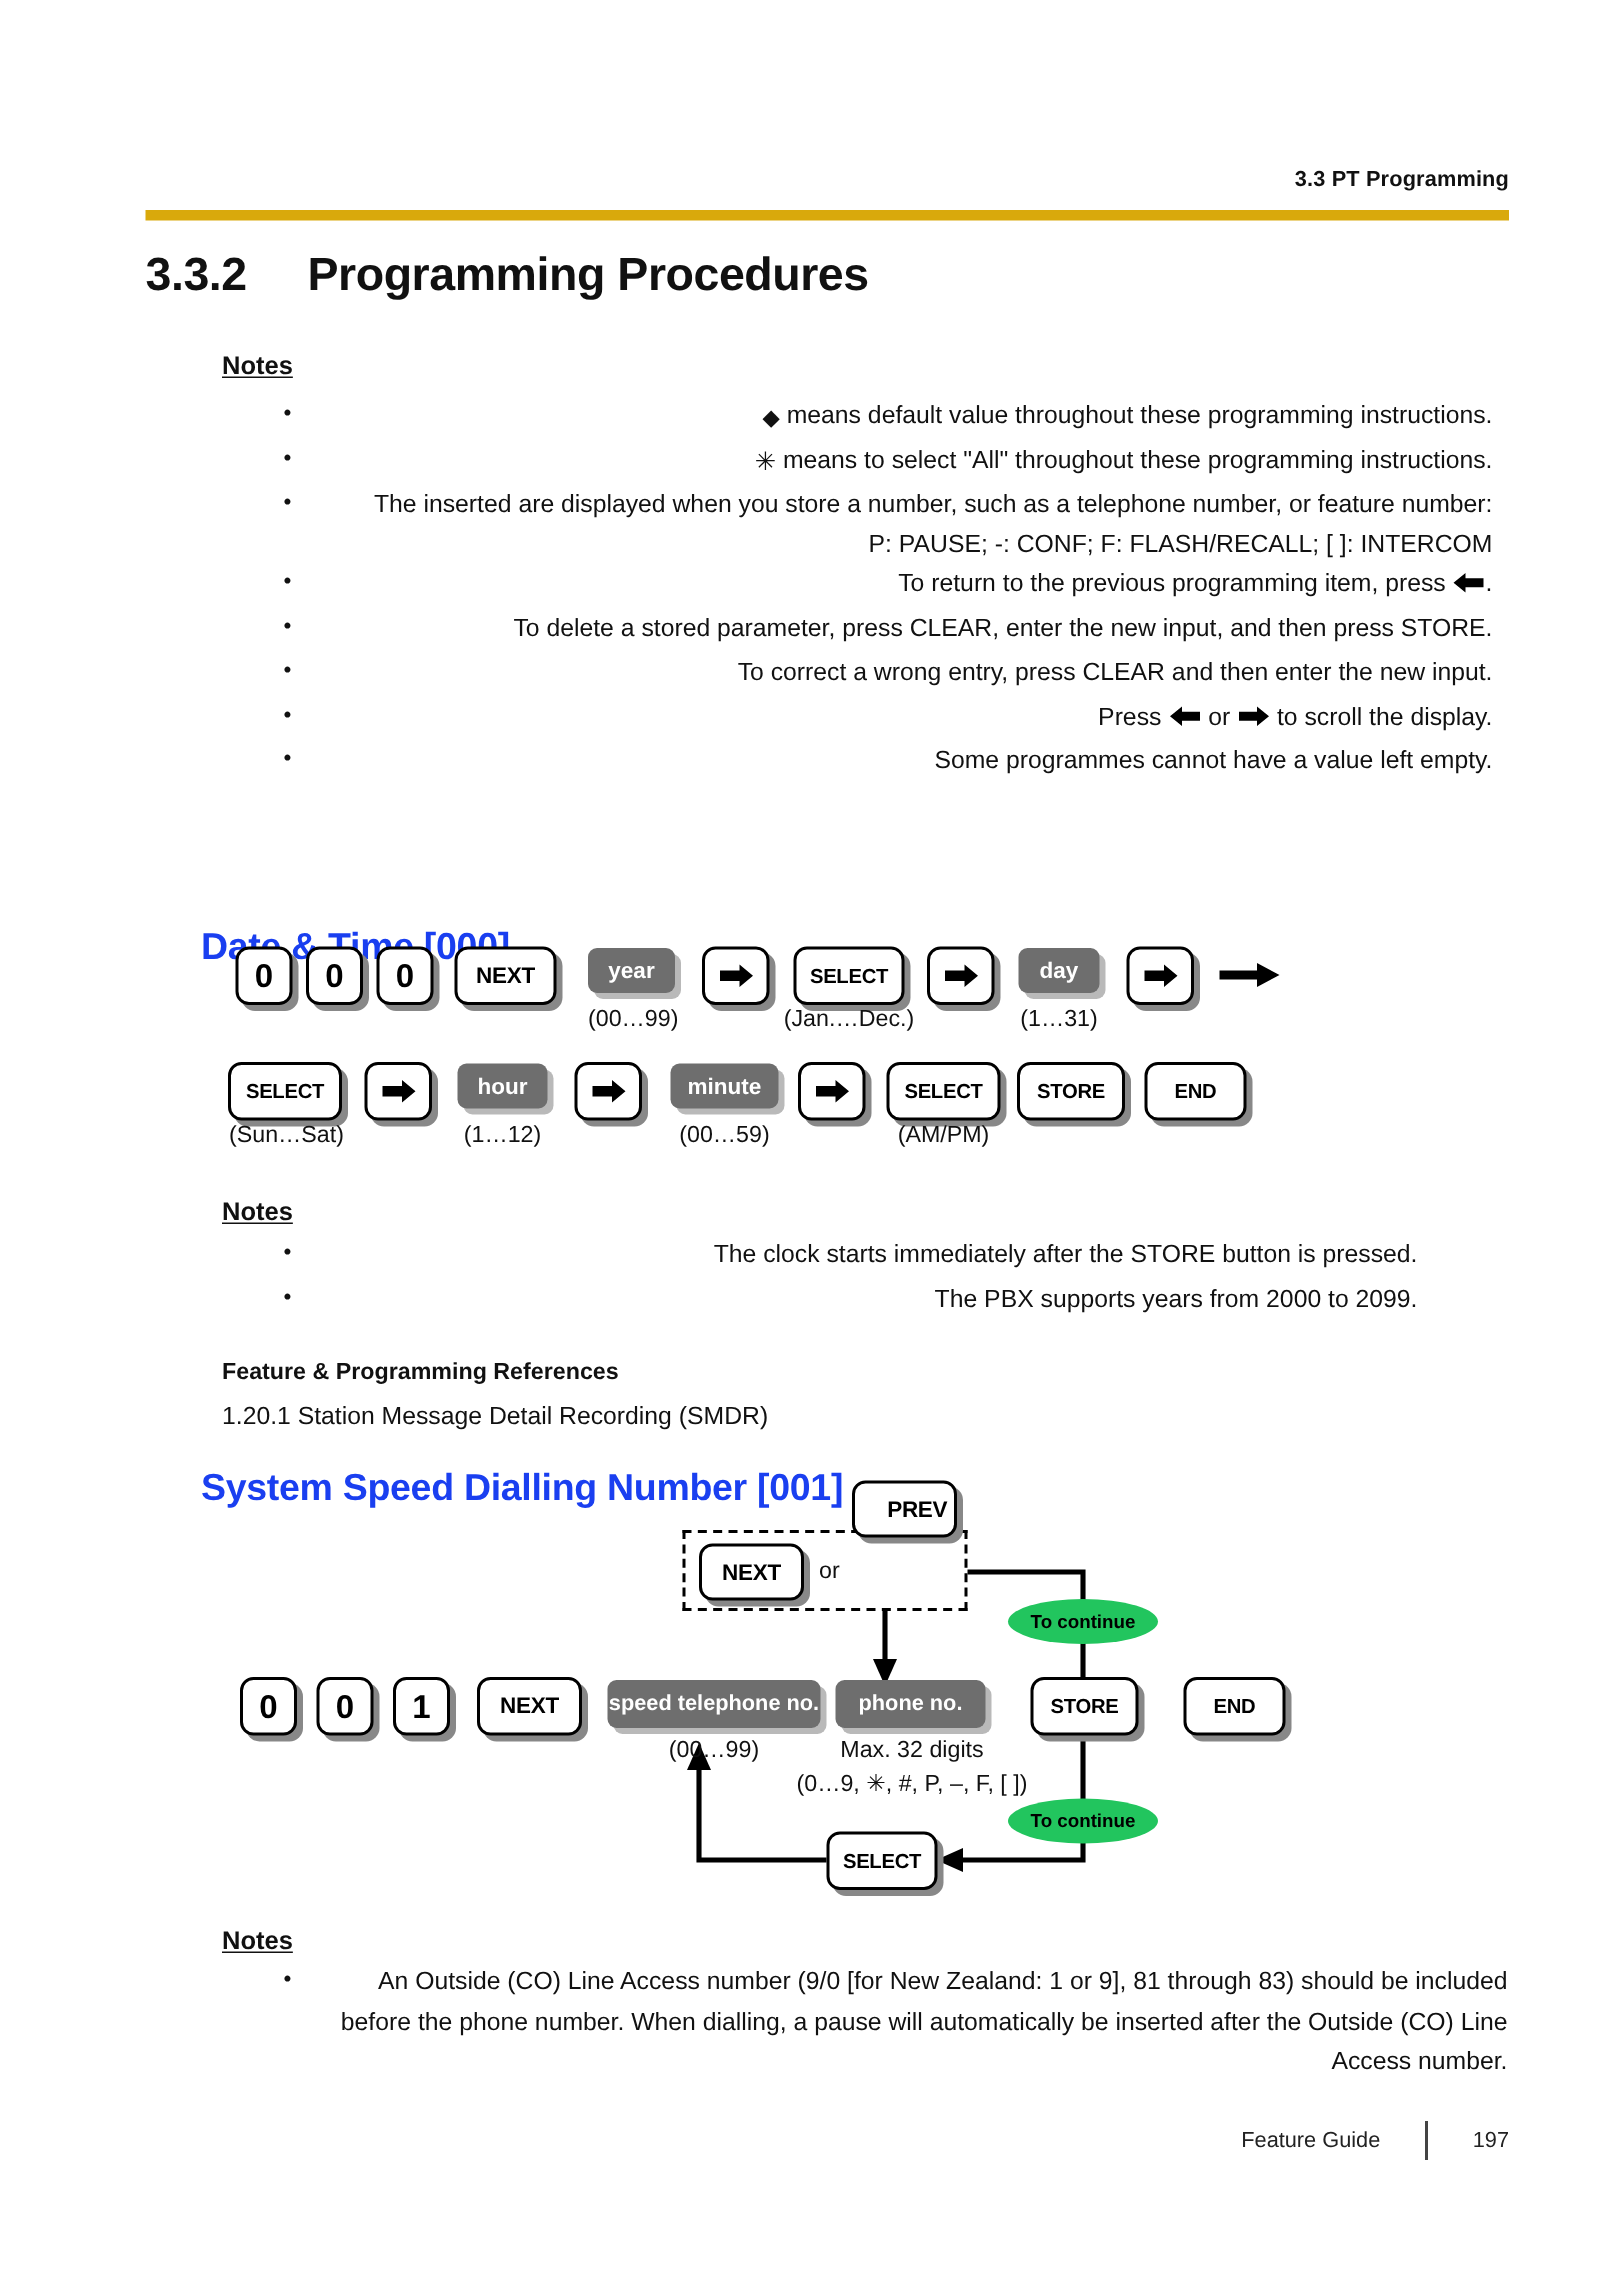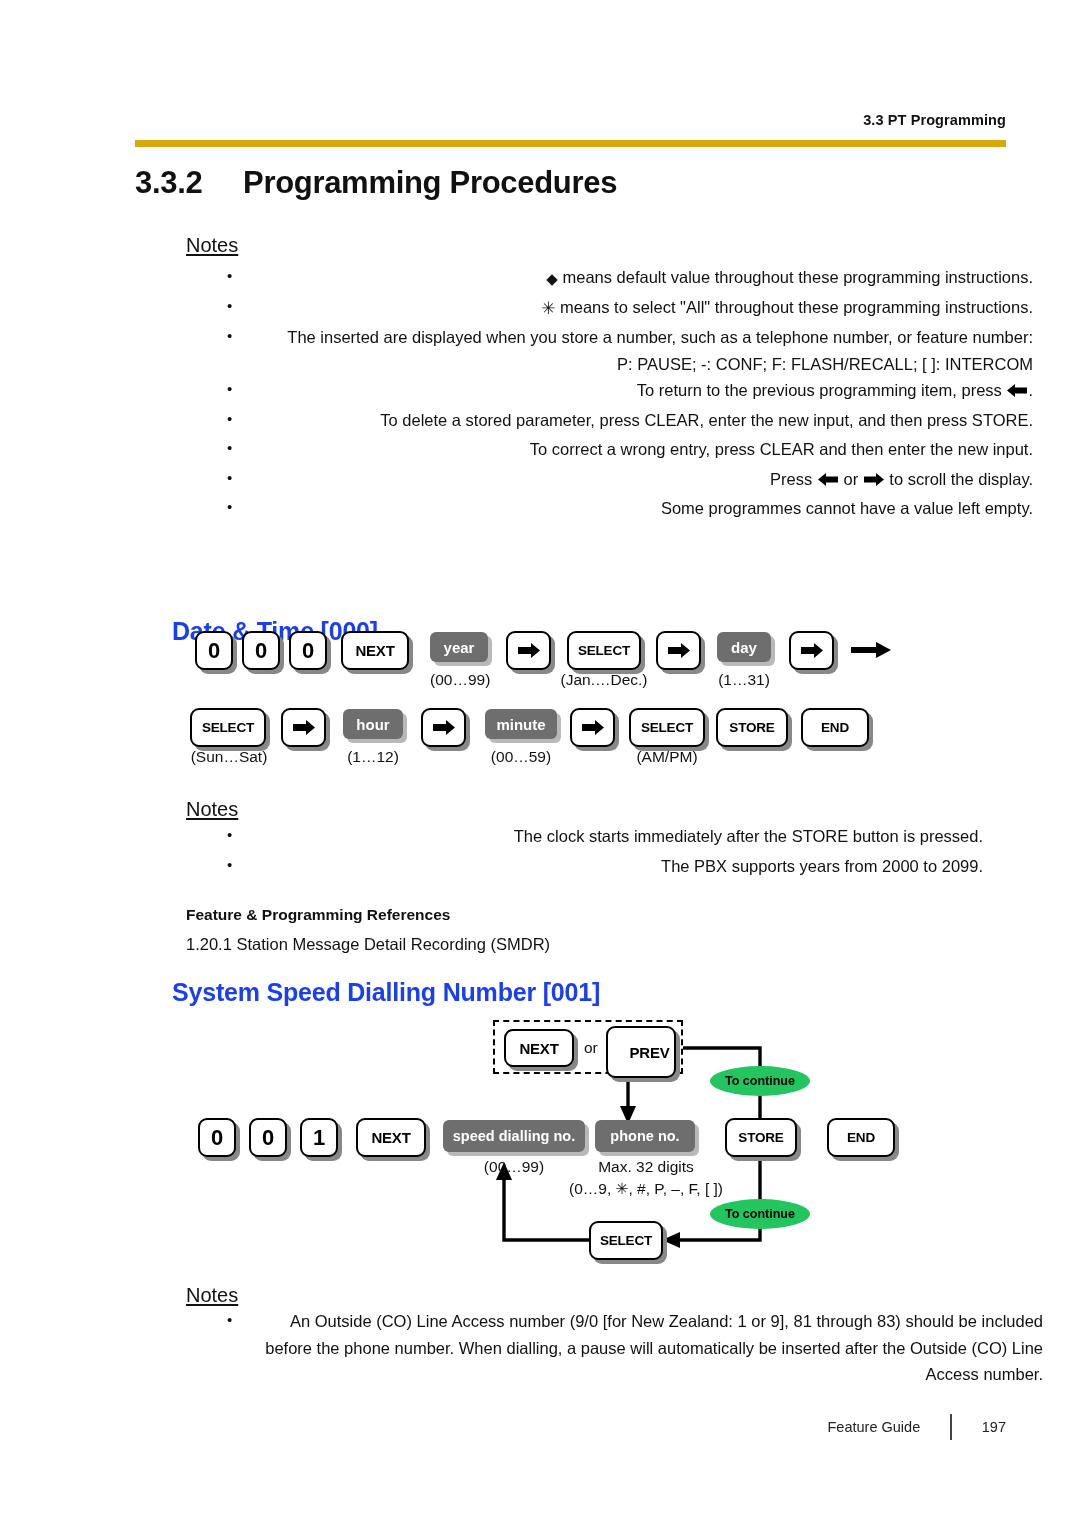--- a/index.html
+++ b/index.html
@@ -12,21 +12,20 @@
     height: 1528px;
     position: relative;
     font-family: "Liberation Sans", sans-serif;
     color: #111111;
     overflow: hidden;
   }
 
   .page {
     position: absolute;
     inset: 0;
-    margin-left: 38px;
   }
 
   
   .runhead {
     position: absolute;
     top: 112px;
     right: 74px;
     font-size: 14.5px;
     font-weight: bold;
     letter-spacing: .1px;
@@ -49,22 +48,22 @@
     font-size: 31px;
     font-weight: bold;
     letter-spacing: -.3px;
     white-space: nowrap;
   }
   .sec-title .num { display: inline-block; width: 108px; }
 
   
   .notes-h {
     position: absolute;
-    font-size: 20px;
-    font-weight: normal;
+    font-size: 17px;
+    font-weight: bold;
     text-decoration: underline;
     text-underline-offset: 2px;
   }
   .ref-h {
     position: absolute;
     font-size: 15.5px;
     font-weight: bold;
   }
   .para {
     position: absolute;
@@ -371,31 +370,31 @@
     <path d="M722 1222 L722 1240 L638 1240" stroke="#000" stroke-width="3.4" fill="none"></path>
     <path d="M624 1240 L642 1232 L642 1248 Z" fill="#000"></path>
 
     <path d="M551 1240 L466 1240 L466 1176" stroke="#000" stroke-width="3.4" fill="none"></path>
     <path d="M466 1162 L458 1180 L474 1180 Z" fill="#000"></path>
   </svg>
 
   <div class="dashbox" style="left:455px; top:1020px; width:190px; height:54px;"></div>
   <div class="key lbl" style="left:466px; top:1029px; width:70px; height:38px;">NEXT</div>
   <div class="orword" style="left:546px; top:1039px;">or</div>
-  <div class="key lbl" style="left:568px; top:1026px; width:70px; height:52px;padding-left:17px;">PREV</div>
+  <div class="key lbl" style="left:568px; top:987px; width:70px; height:38px;padding-left:17px;">PREV</div>
 
   <div class="oval" style="left:672px; top:1066px; width:100px; height:30px;">To continue</div>
   <div class="oval" style="left:672px; top:1199px; width:100px; height:30px;">To continue</div>
 
   <div class="key digit" style="left:160px; top:1118px; width:38px; height:39px;">0</div>
   <div class="key digit" style="left:211px; top:1118px; width:38px; height:39px;">0</div>
   <div class="key digit" style="left:262px; top:1118px; width:38px; height:39px;">1</div>
   <div class="key lbl" style="left:318px; top:1118px; width:70px; height:39px;">NEXT</div>
 
-  <div class="key gray" style="left:405px; top:1120px; width:142px; height:32px; font-size:14.5px;">speed dialling no.</div>
+  <div class="key gray" style="left:405px; top:1120px; width:142px; height:32px; font-size:14.5px;">speed telephone no.</div>
   <div class="caption" style="left:418px; top:1158px; width:116px;">(00…99)</div>
 
   <div class="key gray" style="left:557px; top:1120px; width:100px; height:32px; font-size:14.5px;">phone no.</div>
   <div class="caption" style="left:540px; top:1158px; width:136px;">Max. 32 digits</div>
   <div class="caption" style="left:512px; top:1180px; width:192px;">(0…9, ✳, #, P, –, F, [ ])</div>
 
   <div class="key lbl small" style="left:687px; top:1118px; width:72px; height:39px;">STORE</div>
   <div class="key lbl small" style="left:789px; top:1118px; width:68px; height:39px;">END</div>
 
   <div class="key lbl small" style="left:551px; top:1221px; width:74px; height:39px;">SELECT</div>

